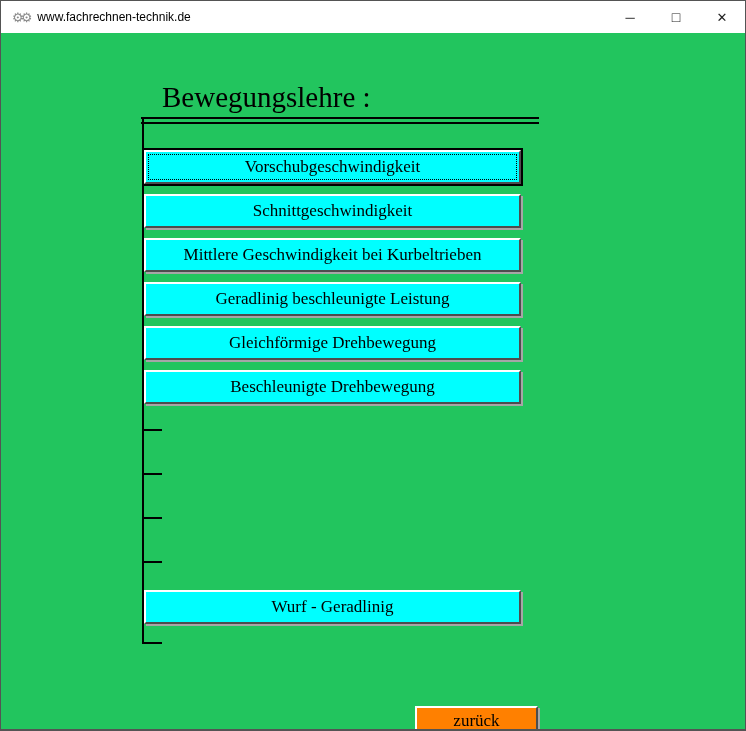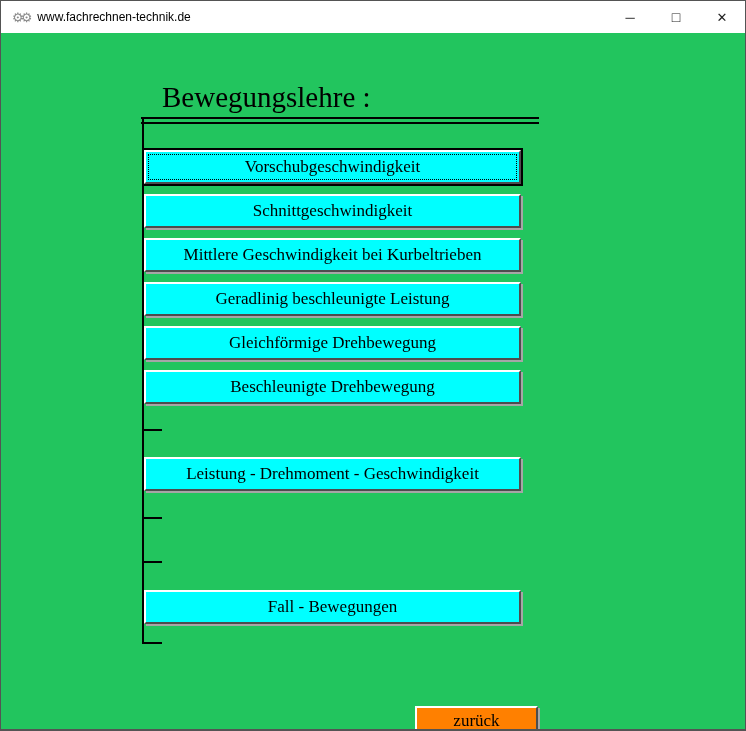--- a/index.html
+++ b/index.html
@@ -89,19 +89,18 @@
     <div class="tick" style="top:528px"></div>
     <div class="tick" style="top:572px"></div>
     <div class="tick" style="top:609px"></div>
 
     <div class="menu-btn default" style="top:117px">Vorschubgeschwindigkeit</div>
     <div class="menu-btn" style="top:161px">Schnittgeschwindigkeit</div>
     <div class="menu-btn" style="top:205px">Mittlere Geschwindigkeit bei Kurbeltrieben</div>
     <div class="menu-btn" style="top:249px">Geradlinig beschleunigte Leistung</div>
     <div class="menu-btn" style="top:337px">Beschleunigte Drehbewegung</div>
     <div class="menu-btn" style="top:293px">Gleichförmige Drehbewegung</div>
-    <div class="menu-btn" style="top:424px">Leistung - Drehmoment - Geschwindigkeit</div>
-    <div class="menu-btn" style="top:557px">Fall - Bewegungen</div>
+    <div class="menu-btn" style="top:557px">Wurf - Geradlinig</div>
 
     <div class="back-btn">zurück</div>
 
   </div>
 </div>
 
 </body></html>

